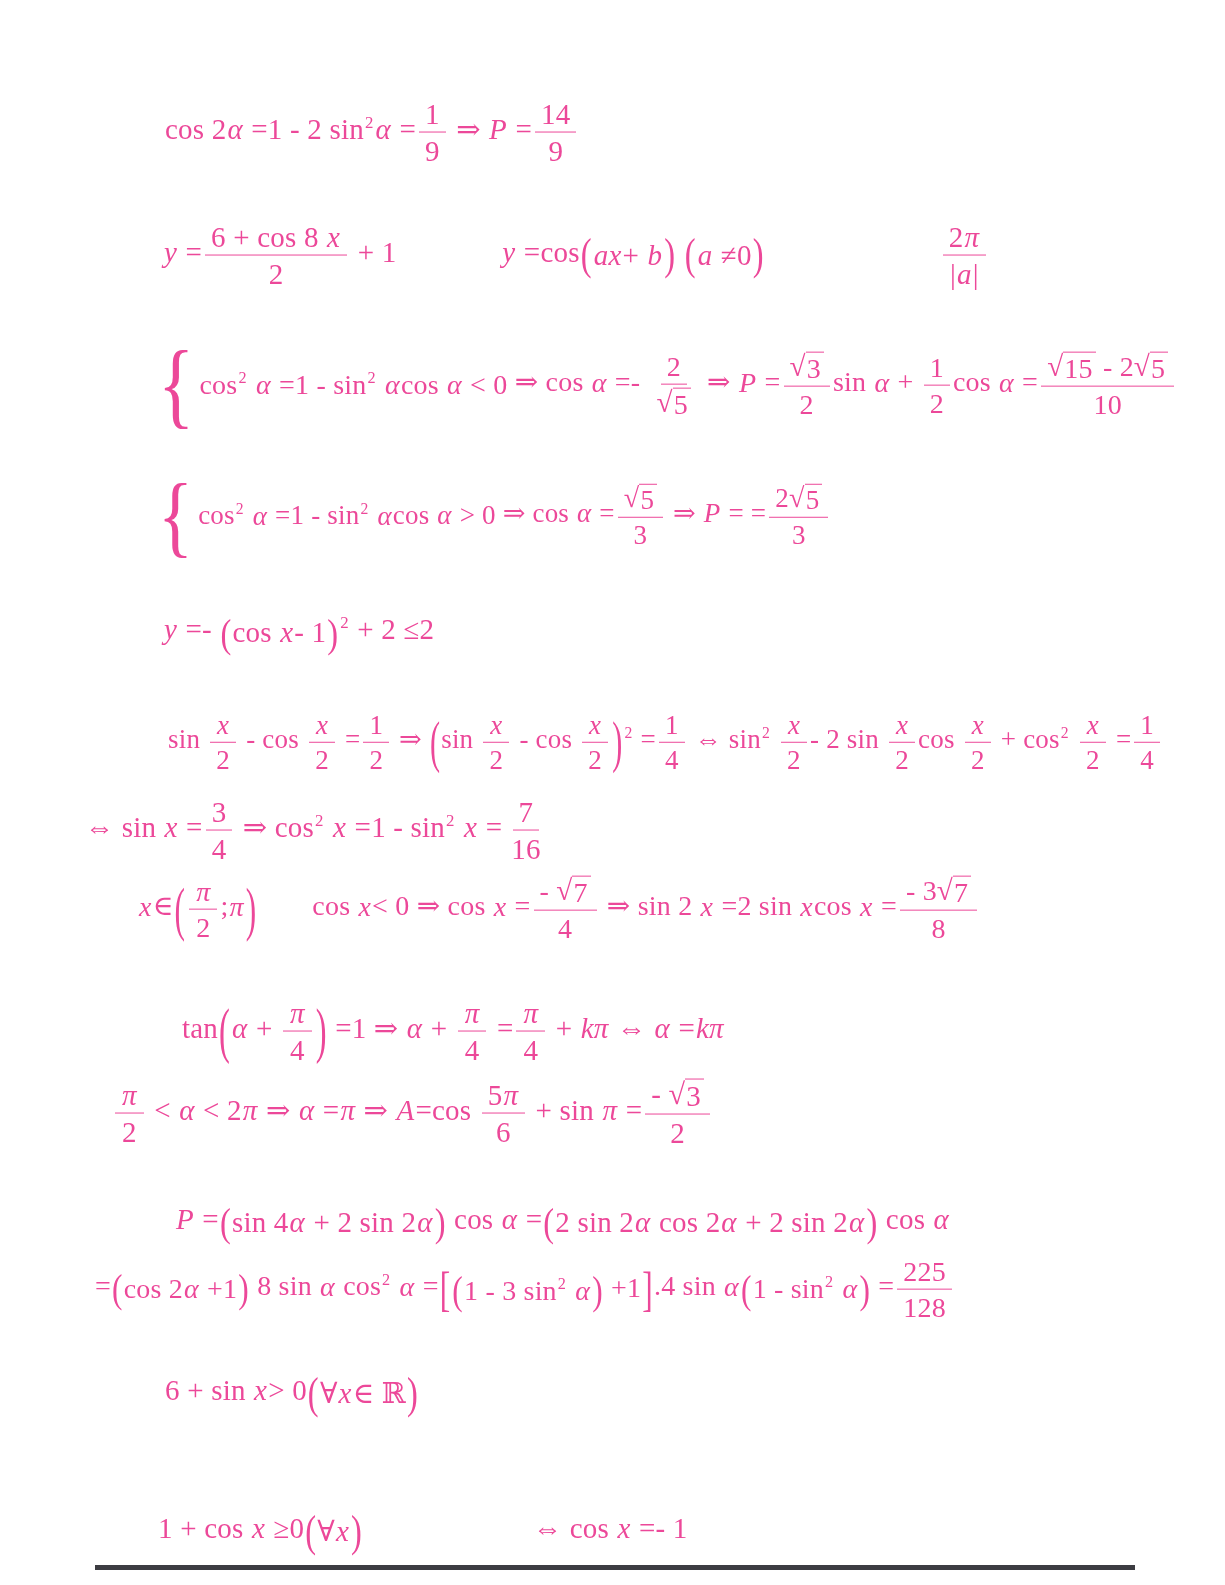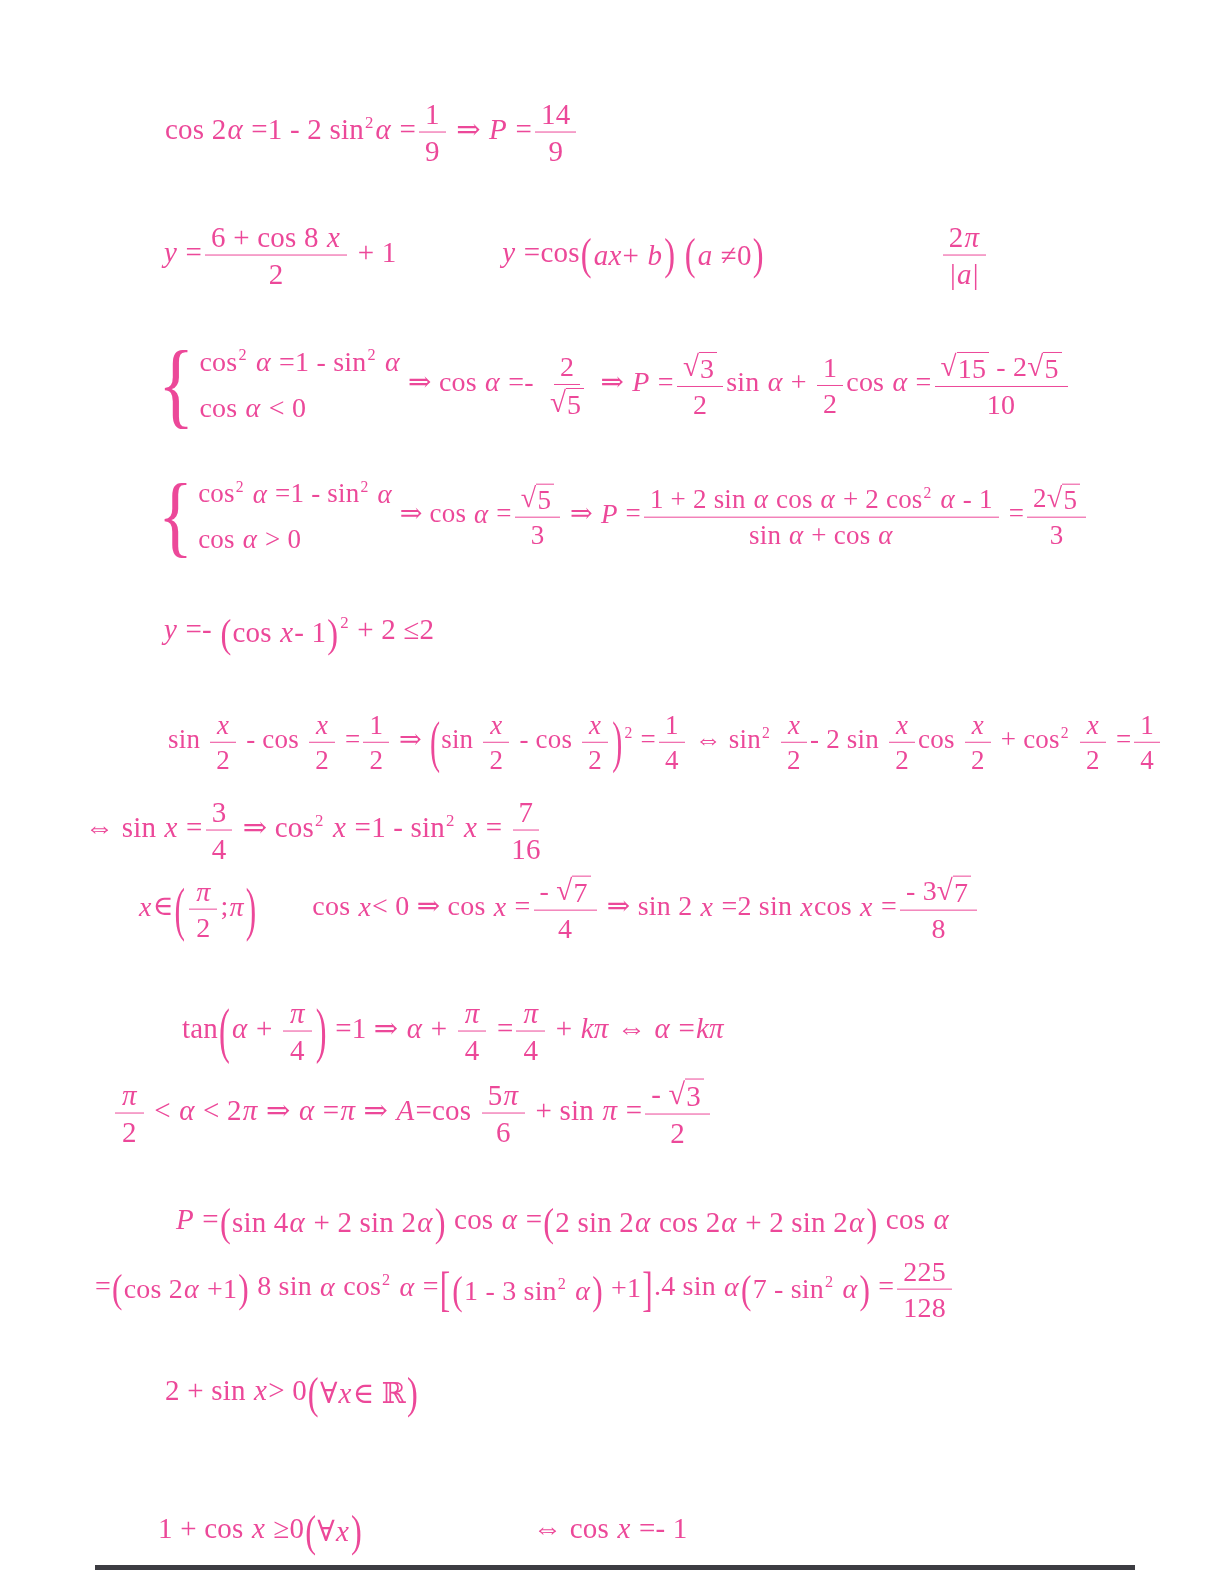--- a/index.html
+++ b/index.html
@@ -27,21 +27,21 @@
   .num{display:block;border-bottom:1.8px solid currentColor;padding:1px 6px 2px;}
   .den{display:block;padding:2px 6px 0;}
   .sqrt{display:inline-flex;align-items:flex-start;line-height:1.1;vertical-align:baseline;}
   .rdx{line-height:1;font-size:1.04em;transform:translateY(0.5px);}
   .rbody{border-top:1.8px solid currentColor;line-height:1.12;padding:0 3px 0 1px;}
   .grp{display:inline-flex;align-items:center;vertical-align:middle;}
   .ginner{display:inline-block;white-space:nowrap;}
   .del{display:inline-block;line-height:1;font-size:1.12em;transform-origin:50% 50%;padding:0 1px;}
   .cases{display:inline-flex;align-items:center;vertical-align:middle;}
   .cbrace{display:inline-block;line-height:0.85;font-size:2.7em;transform:scaleY(1.25);transform-origin:50% 50%;font-weight:300;margin-right:5px;}
-  .crows{display:inline-flex;flex-direction:column;row-gap:14px;align-items:flex-start;}
+  .crows{display:inline-flex;flex-direction:row;row-gap:14px;align-items:flex-start;}
   .crow{white-space:nowrap;}
   .spc{display:inline-block;height:1px;}
   .rule{position:absolute;}
   
   .l1 {left:165px;top:132px;}
   .l2 {left:163px;top:255px;}
   .l3 {left:158px;top:385px;font-size:28px;}
   .l4 {left:158px;top:516px;font-size:27px;}
   .l5 {left:163px;top:631px;}
   .l6 {left:168px;top:742px;font-size:27px;}
@@ -117,24 +117,21 @@
         <span class="crows">
           <span class="crow"><span class="rm">cos</span><span class="sup">2</span><span class="rm"> </span><span class="it">α</span><span class="rm"> =1 -  sin</span><span class="sup">2</span><span class="rm"> </span><span class="it">α</span></span>
           <span class="crow"><span class="rm">cos </span><span class="it">α</span><span class="rm"> &gt; 0</span></span>
         </span>
       </span><span class="rm">  ⇒  cos </span><span class="it">α</span><span class="rm"> =</span><span class="frac">
         <span class="num"><span class="sqrt">
             <span class="rdx">√</span>
             <span class="rbody"><span class="rm">5</span></span>
           </span></span>
         <span class="den"><span class="rm">3</span></span>
-      </span><span class="rm"> ⇒  </span><span class="it">P</span><span class="rm"> =</span><span class="frac">
-        <span class="num"><span class="rm">1 + 2 sin </span><span class="it">α</span><span class="rm"> cos </span><span class="it">α</span><span class="rm"> + 2 cos</span><span class="sup">2</span><span class="rm"> </span><span class="it">α</span><span class="rm"> -  1</span></span>
-        <span class="den"><span class="rm">sin </span><span class="it">α</span><span class="rm"> + cos </span><span class="it">α</span></span>
-      </span><span class="rm"> =</span><span class="frac">
+      </span><span class="rm"> ⇒  </span><span class="it">P</span><span class="rm"> =</span><span class="rm"> =</span><span class="frac">
         <span class="num"><span class="rm">2</span><span class="sqrt">
             <span class="rdx">√</span>
             <span class="rbody"><span class="rm">5</span></span>
           </span></span>
         <span class="den"><span class="rm">3</span></span>
       </span></div>
   <div class="line l5"><span class="it">y</span><span class="rm"> =-  </span><span class="grp">
         <span class="del" style="transform: scaleY(1.25);">(</span>
         <span class="ginner"><span class="rm">cos </span><span class="it">x</span><span class="rm">-  1</span></span>
         <span class="del" style="transform: scaleY(1.25);">)</span>
@@ -247,27 +244,27 @@
       </span><span class="rm"> 8 sin </span><span class="it">α</span><span class="rm"> cos</span><span class="sup">2</span><span class="rm"> </span><span class="it">α</span><span class="rm"> =</span><span class="grp">
         <span class="del" style="transform: scaleY(1.55);">[</span>
         <span class="ginner"><span class="grp">
             <span class="del" style="transform: scaleY(1.3);">(</span>
             <span class="ginner"><span class="rm">1 -  3 sin</span><span class="sup">2</span><span class="rm"> </span><span class="it">α</span></span>
             <span class="del" style="transform: scaleY(1.3);">)</span>
           </span><span class="rm"> +1</span></span>
         <span class="del" style="transform: scaleY(1.55);">]</span>
       </span><span class="rm">.4 sin </span><span class="it">α</span><span class="grp">
         <span class="del" style="transform: scaleY(1.3);">(</span>
-        <span class="ginner"><span class="rm">7 -  sin</span><span class="sup">2</span><span class="rm"> </span><span class="it">α</span></span>
+        <span class="ginner"><span class="rm">1 -  sin</span><span class="sup">2</span><span class="rm"> </span><span class="it">α</span></span>
         <span class="del" style="transform: scaleY(1.3);">)</span>
       </span><span class="rm"> =</span><span class="frac">
         <span class="num"><span class="rm">225</span></span>
         <span class="den"><span class="rm">128</span></span>
       </span></div>
-  <div class="line l13"><span class="rm">2 + sin </span><span class="it">x</span><span class="rm">&gt; 0</span><span class="grp">
+  <div class="line l13"><span class="rm">6 + sin </span><span class="it">x</span><span class="rm">&gt; 0</span><span class="grp">
         <span class="del" style="transform: scaleY(1.35);">(</span>
         <span class="ginner"><span class="rm"> ∀</span><span class="it">x</span><span class="rm">∈ ℝ</span></span>
         <span class="del" style="transform: scaleY(1.35);">)</span>
       </span></div>
   <div class="line l14"><span class="rm">1 + cos </span><span class="it">x</span><span class="rm"> ≥0</span><span class="grp">
         <span class="del" style="transform: scaleY(1.35);">(</span>
         <span class="ginner"><span class="rm"> ∀</span><span class="it">x</span></span>
         <span class="del" style="transform: scaleY(1.35);">)</span>
       </span><span class="spc" style="width: 170px;"></span><span class="rm">⇔  cos </span><span class="it">x</span><span class="rm"> =-  1</span></div>
   <div class="rule bottom-rule" style="background: rgb(60, 60, 66);"></div>

